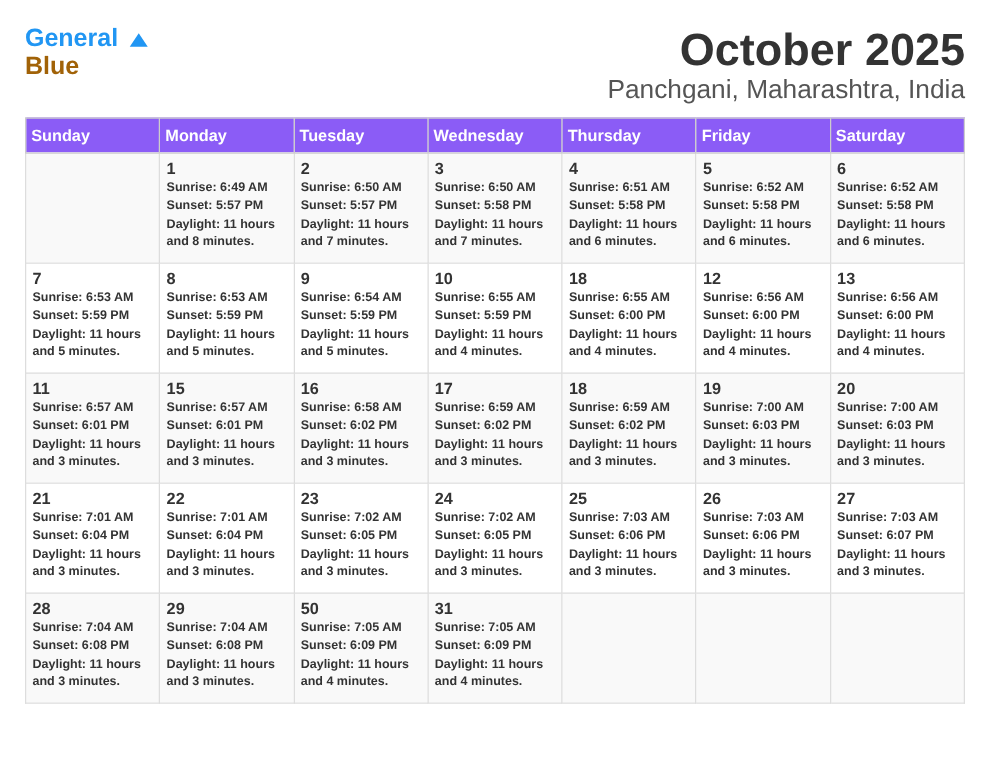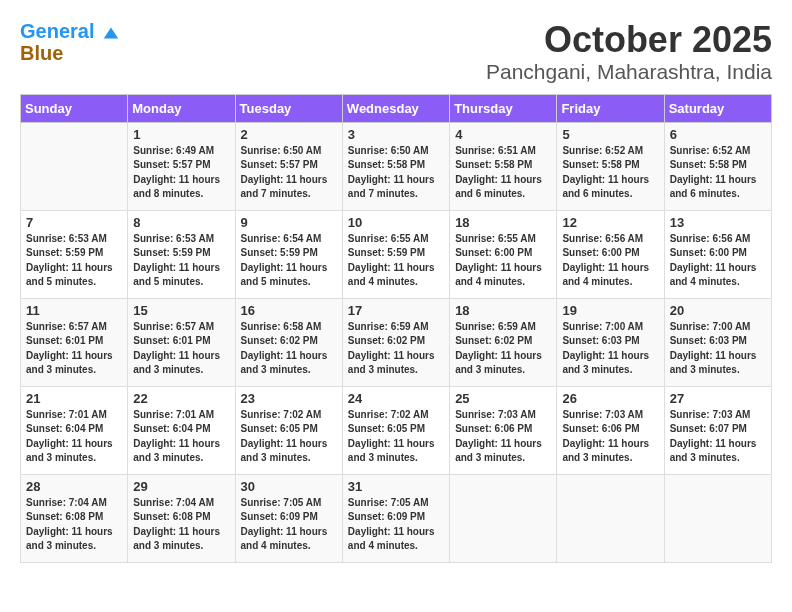--- a/index.html
+++ b/index.html
@@ -240,21 +240,21 @@
       <tr>
         <td>
           <span class="day-number">28</span>
           <div class="cell-info">Sunrise: 7:04 AM<br>Sunset: 6:08 PM<br>Daylight: 11 hours and 3 minutes.</div>
         </td>
         <td>
           <span class="day-number">29</span>
           <div class="cell-info">Sunrise: 7:04 AM<br>Sunset: 6:08 PM<br>Daylight: 11 hours and 3 minutes.</div>
         </td>
         <td>
-          <span class="day-number">30</span>
+          <span class="day-number">50</span>
           <div class="cell-info">Sunrise: 7:05 AM<br>Sunset: 6:09 PM<br>Daylight: 11 hours and 4 minutes.</div>
         </td>
         <td>
           <span class="day-number">31</span>
           <div class="cell-info">Sunrise: 7:05 AM<br>Sunset: 6:09 PM<br>Daylight: 11 hours and 4 minutes.</div>
         </td>
         <td></td>
         <td></td>
         <td></td>
       </tr>

